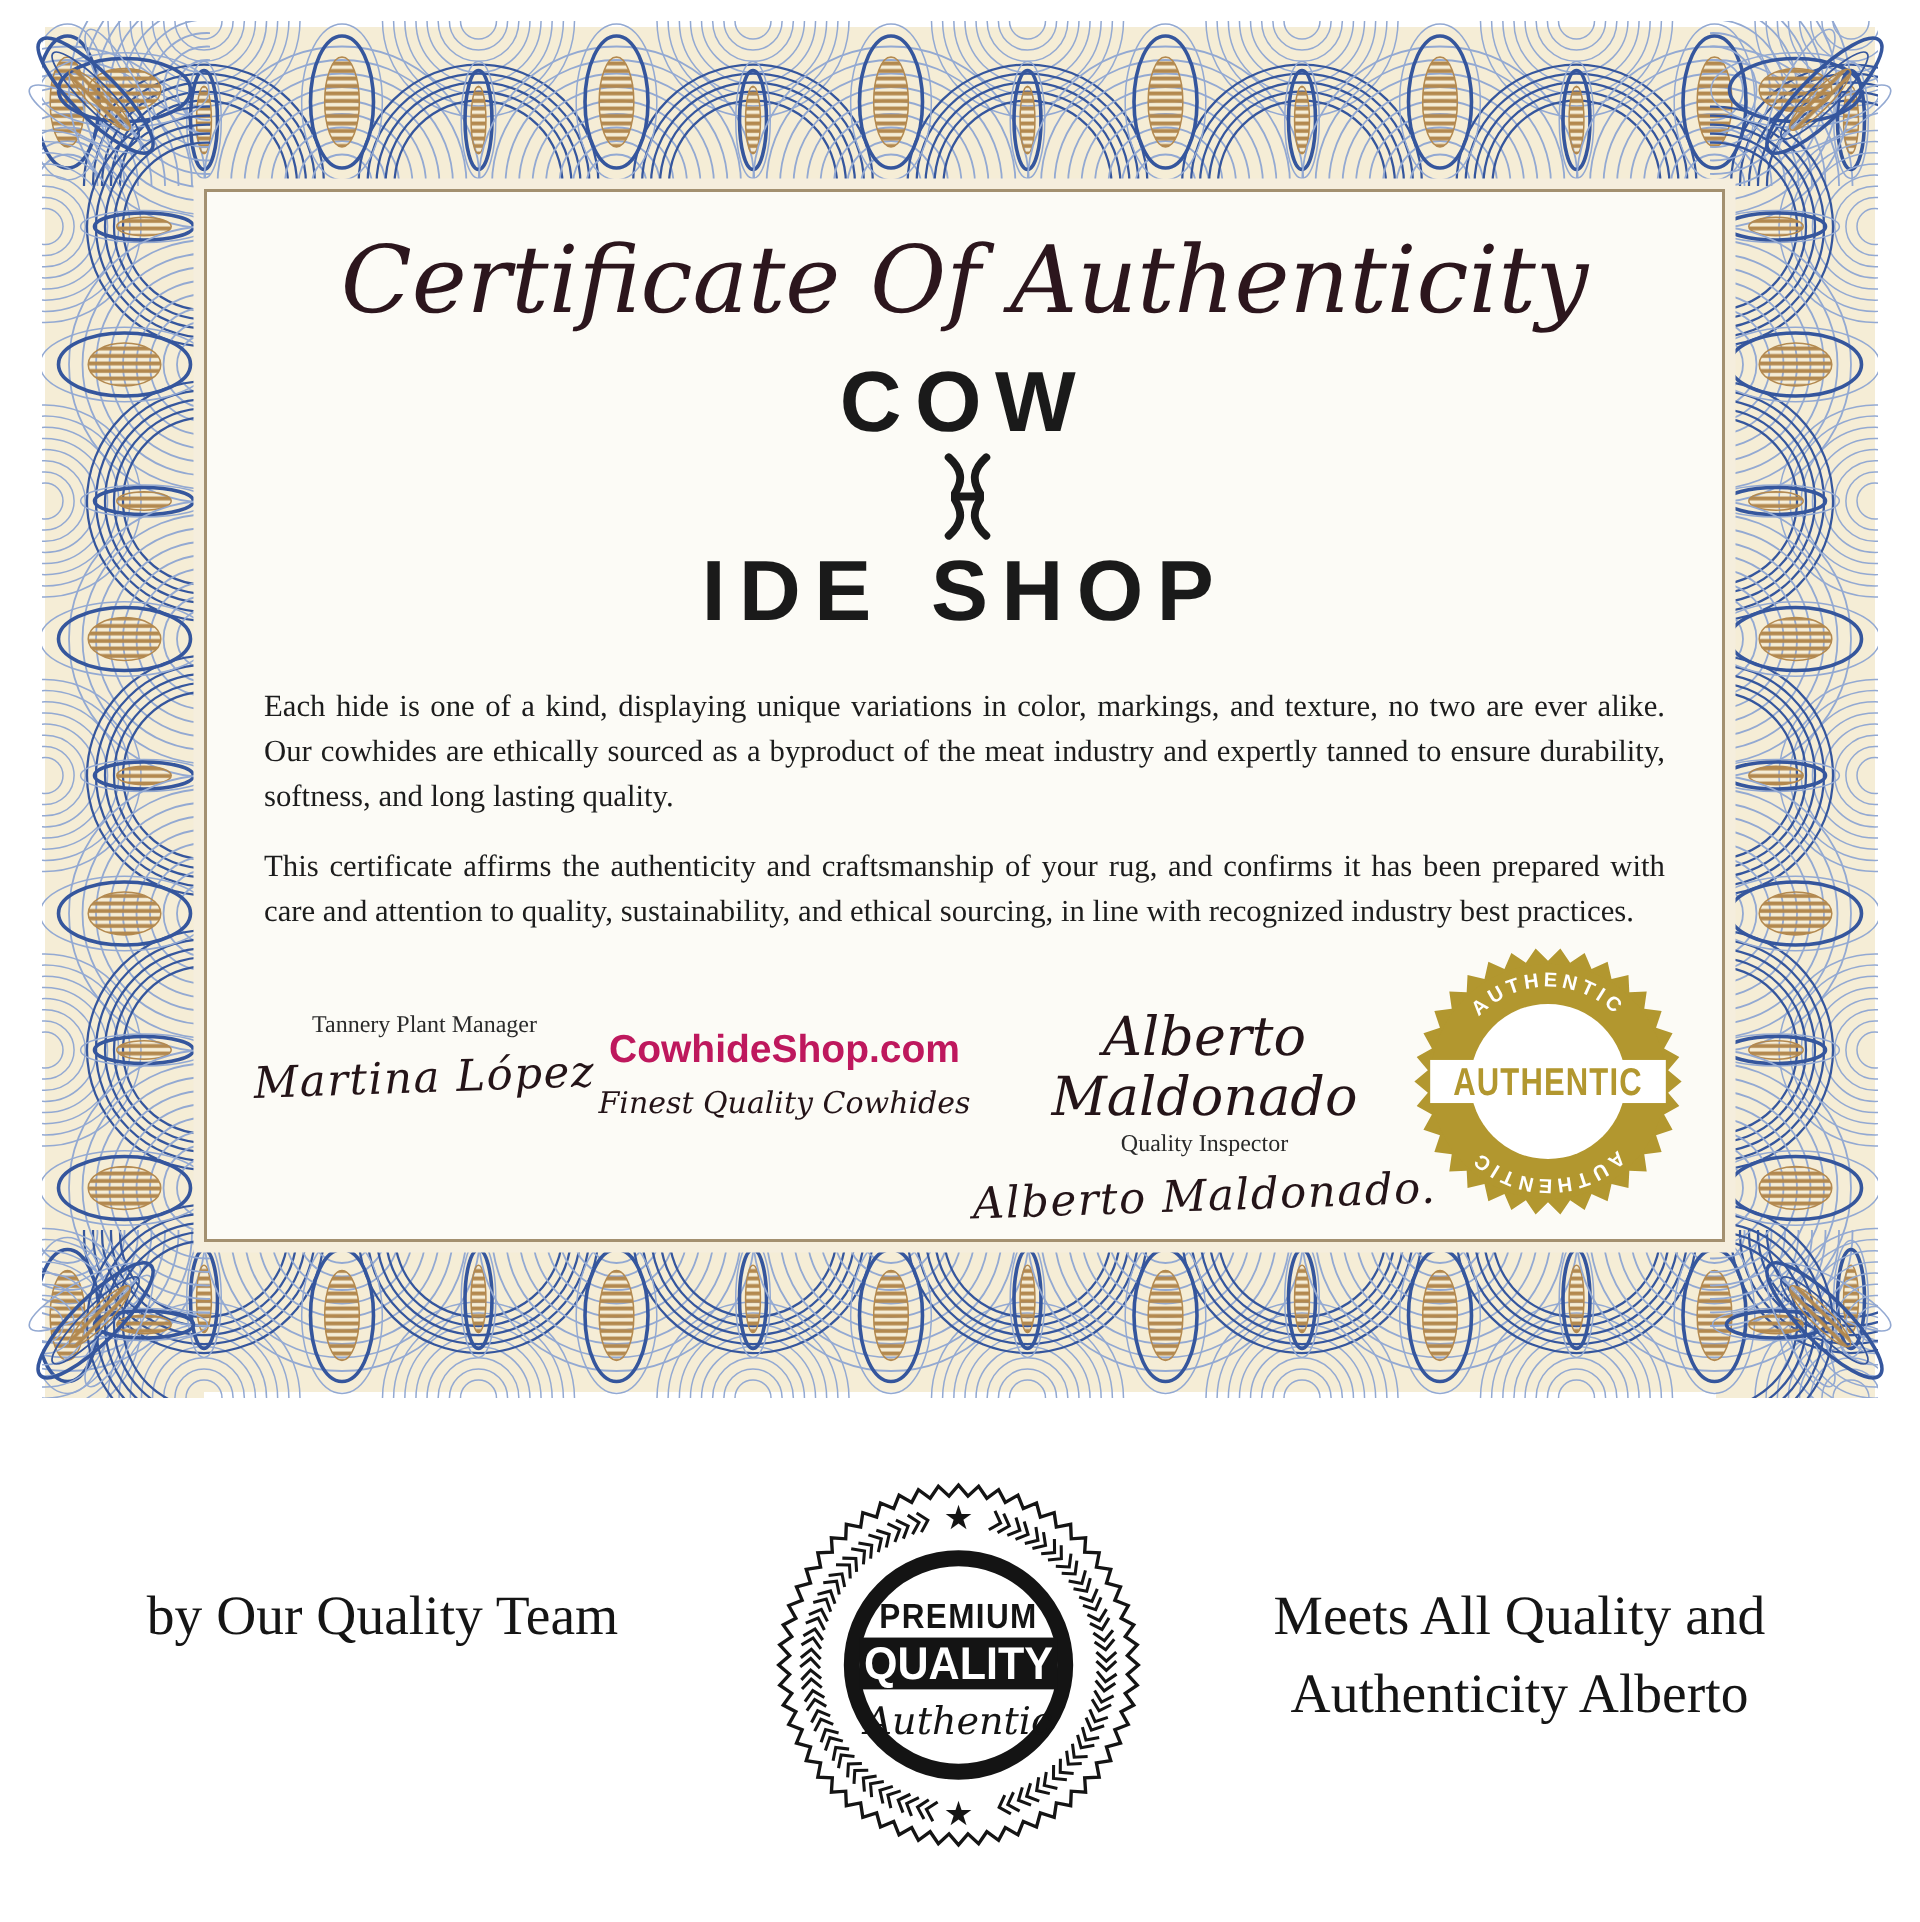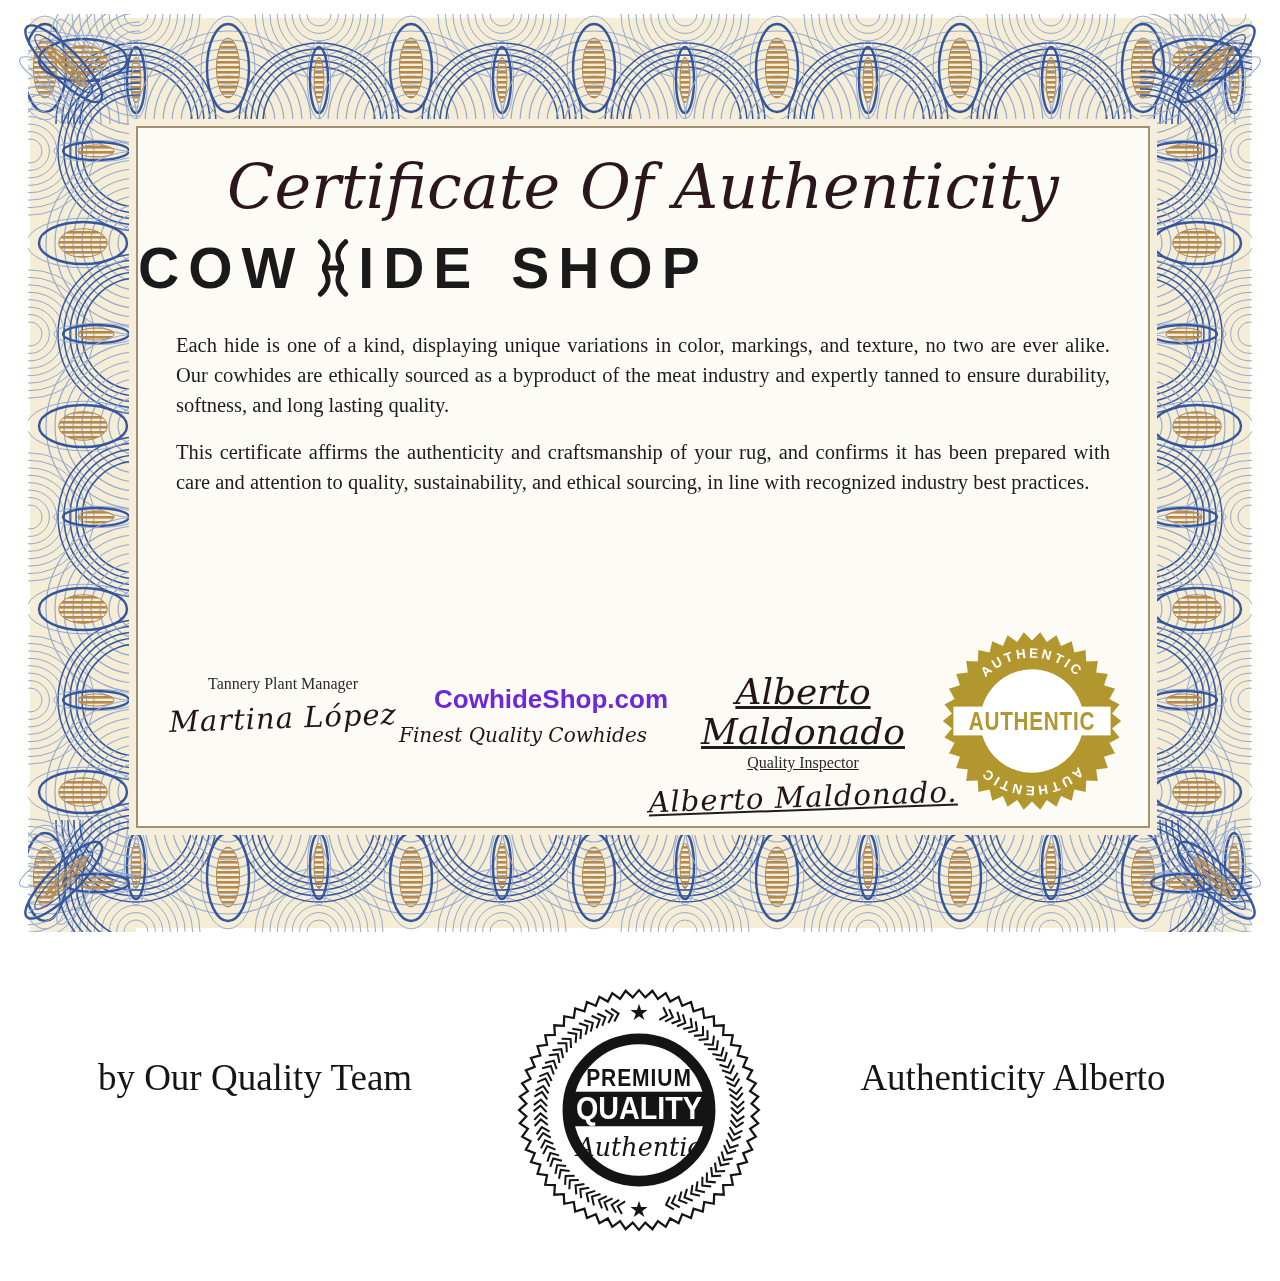--- a/index.html
+++ b/index.html
@@ -4,35 +4,35 @@
 <style>
   html,body{margin:0;padding:0;background:#fff;}
   .stage{position:relative;width:1280px;height:1281px;background:#fff;overflow:hidden;
          font-family:"Liberation Serif",serif;}
   svg{display:block}
   #border-art{position:absolute;left:0;top:0;}
   .panel{position:absolute;left:136px;top:126px;width:1010px;height:698px;
          background:#fcfbf6;border:2px solid #a39070;box-shadow:0 0 0 7px #f5eedd;}
   .title{margin:26px 0 0;text-align:center;font-family:"DejaVu Serif",serif;font-style:italic;
          font-weight:normal;font-size:62px;line-height:1.05;color:#2c161d;}
-  .logo-row{margin-top:16px;display:flex;align-items:center;
+  .logo-row{margin-top:16px;display:flex;align-items:center;justify-content:center;
             font-family:"Liberation Sans",sans-serif;font-weight:bold;font-size:57px;
-            letter-spacing:9px;word-spacing:6px;color:#1a1a1a;}
+            letter-spacing:9px;word-spacing:6px;color:#1a1a1a;flex-direction:column;}
   .hide-glyph{width:46px;height:60px;margin:0 2px 0 6px;}
   .body-text{margin:30px 38px 0;color:#1c1c1c;font-size:20.5px;line-height:1.46;text-align:justify;}
   .body-text p{margin:0 0 17px;}
   .sig{position:absolute;top:544px;text-align:center;color:#1d1d1d;}
   .sig-left{left:0;width:290px;}
   .sig-center{left:240px;width:290px;top:556px;}
-  .sig-right{left:500px;width:330px;text-decoration:underline;}
+  .sig-right{left:500px;width:330px;}
   .sig-name{font-family:"DejaVu Serif",serif;font-style:italic;font-size:36px;line-height:1.1;color:#241418;}
   .sig-role{font-size:16px;margin-top:3px;color:#2a2a2a;}
   .sig-hand{font-family:"DejaVu Serif",serif;font-style:italic;font-size:29px;margin-top:8px;
             letter-spacing:1px;transform:rotate(-2deg);color:#241418;}
-  .sig-site{font-family:"Liberation Sans",sans-serif;font-weight:bold;font-size:26px;color:#6d28d9;text-align:right;}
+  .sig-site{font-family:"Liberation Sans",sans-serif;font-weight:bold;font-size:26px;color:#be185d;}
   .sig-tagline{font-family:"DejaVu Serif",serif;font-style:italic;font-size:20px;margin-top:8px;color:#241418;}
   .seal{position:absolute;left:941px;top:630px;width:182px;height:182px;}
   .seal-arc{font-family:"Liberation Sans",sans-serif;font-weight:bold;font-size:14px;
             letter-spacing:3px;fill:#fff;}
   .seal-word{font-family:"Liberation Sans",sans-serif;font-weight:bold;font-size:27px;
              letter-spacing:1px;text-anchor:middle;}
   .badge{position:absolute;left:512px;top:983px;width:254px;height:254px;}
   .badge-premium{font-family:"Liberation Sans",sans-serif;font-weight:bold;font-size:23px;
                  letter-spacing:1px;text-anchor:middle;fill:#141414;}
   .badge-quality{font-family:"Liberation Sans",sans-serif;font-weight:bold;font-size:30px;
@@ -973,16 +973,17 @@
     <text class="badge-premium" x="125" y="101" textLength="104" lengthAdjust="spacingAndGlyphs">PREMIUM</text>
     <rect x="60" y="107" width="130" height="34" fill="#141414"></rect>
     <text class="badge-quality" x="125" y="134" textLength="124" lengthAdjust="spacingAndGlyphs">QUALITY</text>
     <text class="badge-auth" x="125" y="170">Authentic</text>
   </svg>
 
   <div class="foot-caption foot-left">
     <div>by Our Quality Team</div>
   </div>
   <div class="foot-caption foot-right">
+    <div>Meets All Quality and</div>
     <div>Authenticity Alberto</div>
   </div>
 
 </div>
 
 </body></html>

